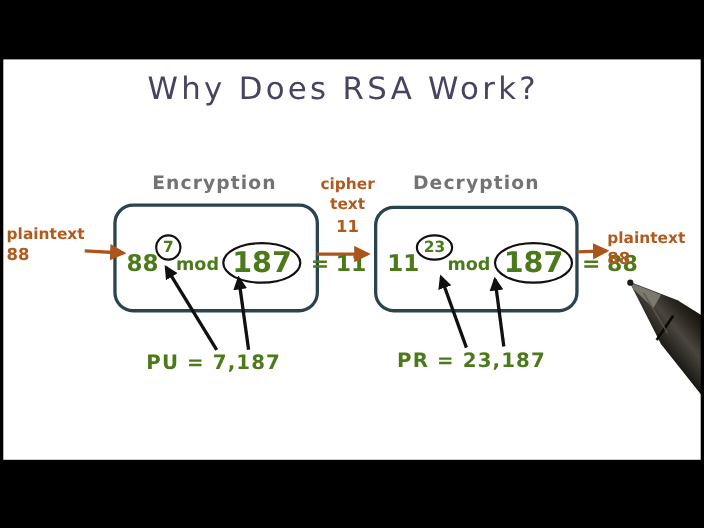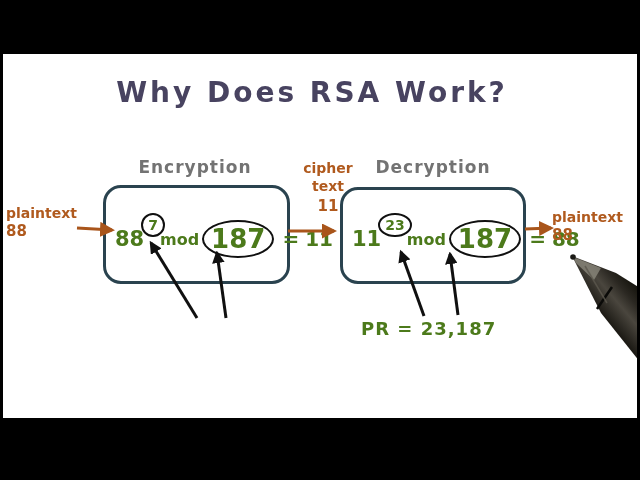--- a/index.html
+++ b/index.html
@@ -10,22 +10,22 @@
   
   .bar{position:absolute;left:0;width:640px;background:#000;z-index:6;}
   .bar-top{top:0;height:54px;}
   .bar-bottom{top:418px;height:62px;}
   .edge{position:absolute;top:0;height:480px;background:#000;z-index:6;}
   .edge-left{left:0;width:3px;}
   .edge-right{left:637px;width:3px;}
 
   
   .title{
-    position:absolute;top:76px;left:0;width:624px;text-align:center;
-    font-size:28px;font-weight:bold;letter-spacing:3px;color:#484360;z-index:2;
+    position:absolute;top:64px;left:0;width:624px;text-align:center;
+    font-size:28px;font-weight:normal;letter-spacing:3px;color:#484360;z-index:2;
   }
 
   
   .rsa-box{
     position:absolute;border:3px solid #2a434f;border-radius:18px;
     background:transparent;z-index:1;
   }
   .box-enc{left:103px;top:185px;width:181px;height:93px;}
   .box-dec{left:340px;top:187px;width:180px;height:91px;}
   .box-label{
@@ -51,21 +51,21 @@
     font-size:14px;padding:3px 5px;margin-left:-3px;
     transform:translateY(-14px);background:#fff;
   }
   .f-mod{font-size:16px;margin-left:-5px;}
   .f-modulus{font-size:26px;padding:4px 7px;margin-left:3px;}
   .f-eq{font-size:20px;margin:0 6px 0 8px;}
   .f-res{font-size:20px;}
 
   
   .cipher-block{
-    position:absolute;left:300px;top:160px;width:56px;text-align:center;
+    position:absolute;left:288px;top:160px;width:56px;text-align:center;
     color:#b05a1e;font-weight:bold;font-size:14px;line-height:1.25;z-index:2;
   }
   .cipher-val{font-size:15px;margin-top:2px;}
 
   
   .pt{position:absolute;color:#b05a1e;font-weight:bold;text-align:left;z-index:2;}
   .pt-left{left:6px;top:205px;width:74px;font-size:14px;line-height:1.2;}
   .pt-right{left:552px;top:209px;width:78px;font-size:14px;line-height:1.2;}
   .pt .pt-val{font-size:15px;}
 
@@ -124,20 +124,21 @@
 
   <div class="pt pt-left">
     <div>plaintext</div>
     <div class="pt-val">88</div>
   </div>
   <div class="pt pt-right">
     <div>plaintext</div>
     <div class="pt-val">88</div>
   </div>
 
+  <div class="keytext key-pu"><span>PU</span>&nbsp;<span>=</span>&nbsp;<span>7,187</span></div>
   <div class="keytext key-pr"><span>PR</span>&nbsp;<span>=</span>&nbsp;<span>23,187</span></div>
 
   <svg class="overlay" width="640" height="480" viewBox="0 0 640 480">
     <defs>
       <marker id="arrO" viewBox="0 0 10 10" refX="8" refY="5" markerWidth="5" markerHeight="5" orient="auto-start-reverse">
         <path d="M0,0 L10,5 L0,10 z" fill="#a9551b"></path>
       </marker>
       <marker id="arrB" viewBox="0 0 10 10" refX="8" refY="5" markerWidth="4.2" markerHeight="4.2" orient="auto-start-reverse">
         <path d="M0,0 L10,5 L0,10 z" fill="#101010"></path>
       </marker>

